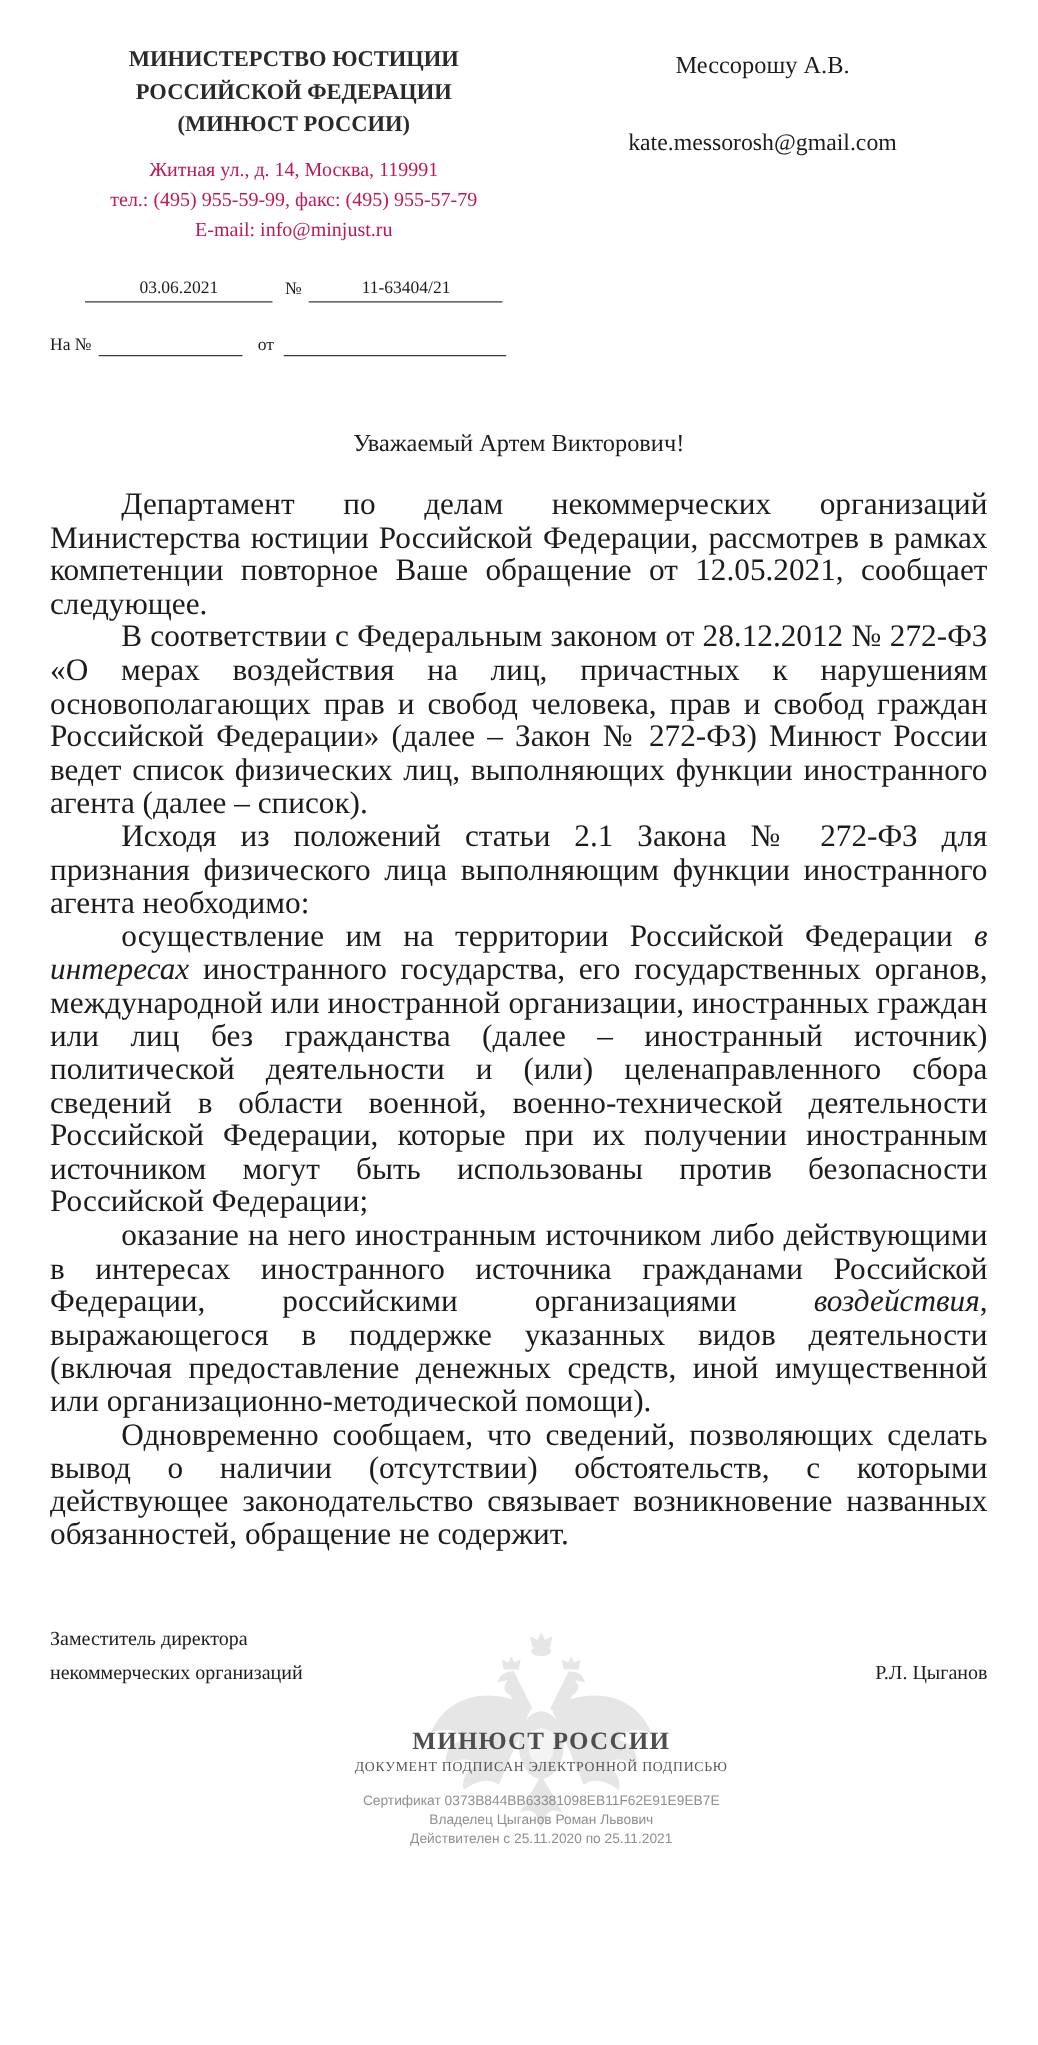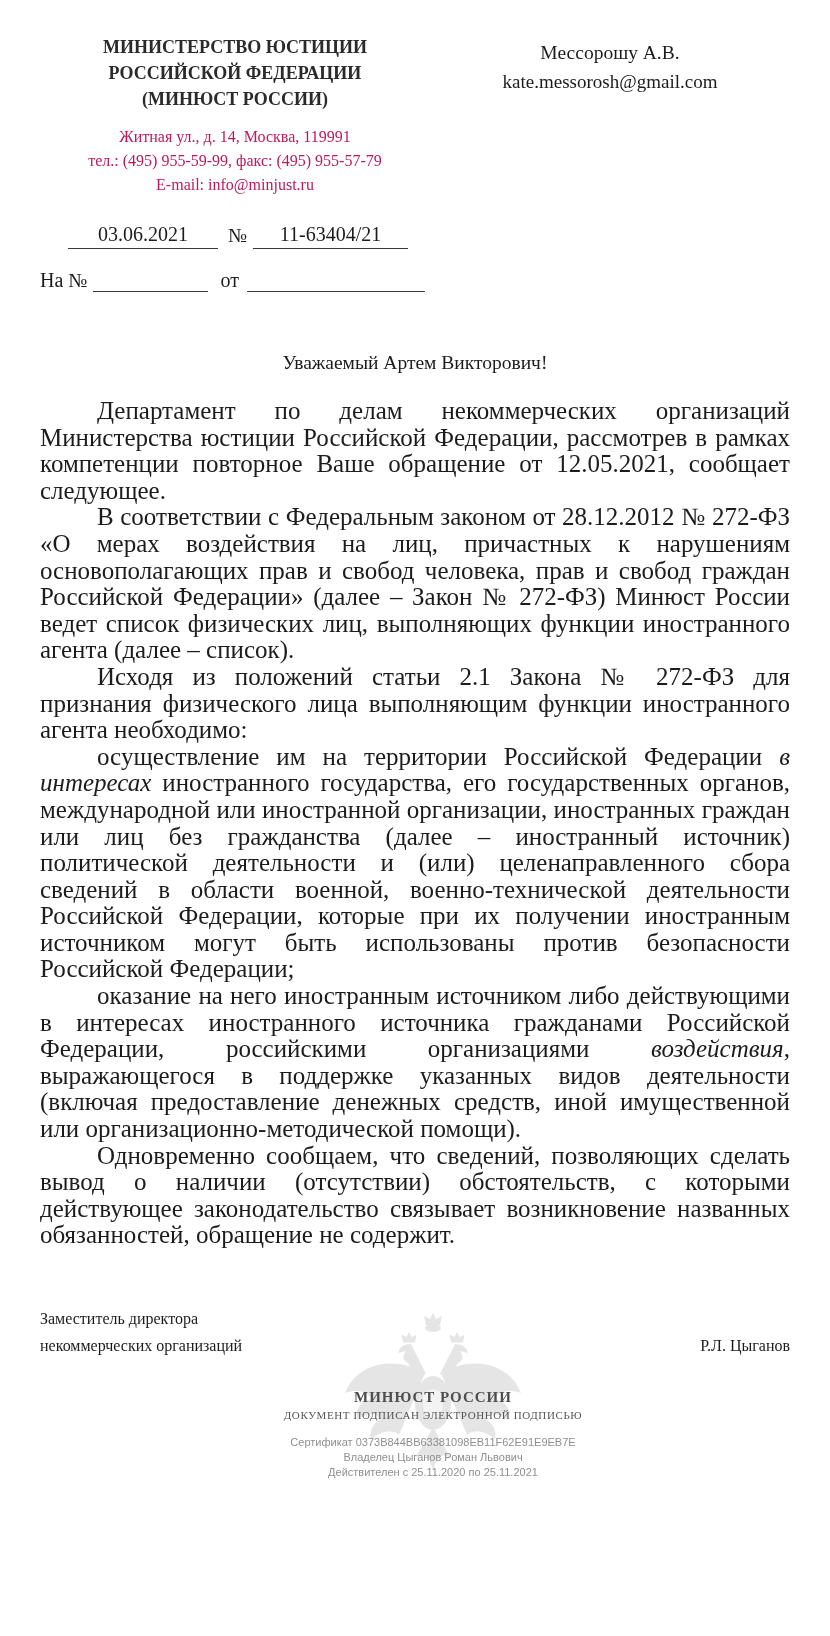--- a/index.html
+++ b/index.html
@@ -11,24 +11,24 @@
     font-family: "Liberation Serif", "DejaVu Serif", serif;
     color: #1c1c1c;
     overflow: hidden;
   }
   
   .letterhead { display: flex; padding: 34px 40px 0 40px; }
   .lh-left { width: 390px; text-align: center; }
   .org-name { font-weight: bold; font-size: 18px; line-height: 26px; color: #2a2a2a; }
   .contact { font-size: 16px; line-height: 24px; margin-top: 13px; color: #be185d; }
   .lh-right { flex: 1; text-align: center; padding-top: 8px; font-size: 19.5px; }
-  .addressee-email { margin-top: 7px; font-size: 19px; }
+  .addressee-email { margin-top: 40px; font-size: 19px; }
 
   
-  .ref-block { margin: 26px 40px 0 40px; font-size: 20px; }
+  .ref-block { margin: 26px 40px 0 40px; font-size: 14px; }
   .ref-row1 { display: flex; align-items: flex-end; margin-left: 28px; }
   .u-line { display: inline-block; border-bottom: 1.5px solid #3a3a3a; text-align: center; }
   .u-date { width: 150px; padding-bottom: 2px; }
   .u-num { width: 155px; padding-bottom: 2px; }
   .num-sign { padding: 0 6px 2px 10px; }
   .ref-row2 { display: flex; align-items: flex-end; margin-top: 20px; }
   .u-blank1 { width: 115px; height: 22px; margin-left: 6px; }
   .u-blank2 { width: 178px; height: 22px; margin-left: 8px; }
   .ot-label { margin-left: 12px; }
 
@@ -52,21 +52,21 @@
   }
   .eagle-wrap {
     position: absolute;
     left: 50%;
     top: -78px;
     transform: translateX(-50%);
     z-index: 0;
   }
   .stamp-text { position: relative; z-index: 1; }
   .stamp-org {
-    font-size: 15px;
+    font-size: 20px;
     font-weight: bold;
     letter-spacing: 1px;
     color: #4e4e4e;
   }
   .stamp-signed {
     font-size: 11px;
     letter-spacing: 0.6px;
     margin-top: 3px;
     color: #555555;
   }

